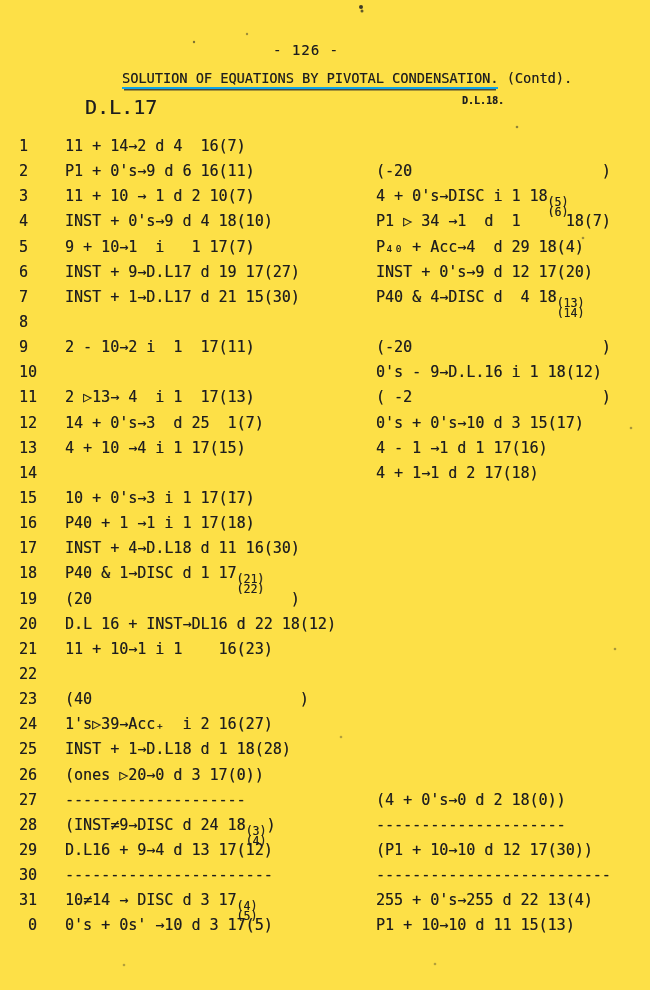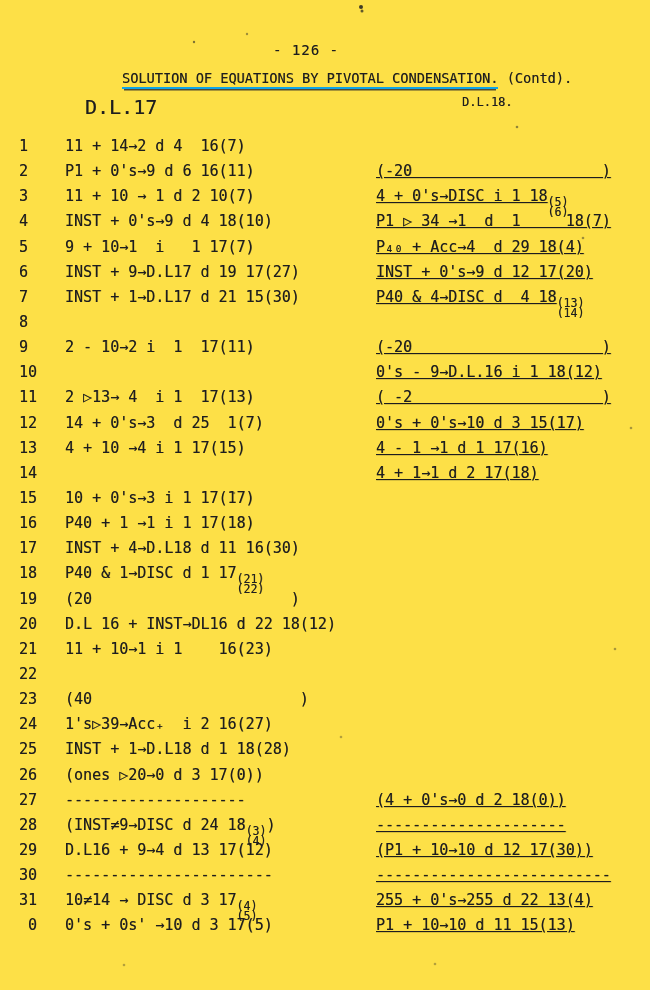--- a/index.html
+++ b/index.html
@@ -11,26 +11,26 @@
     font-family:"DejaVu Sans Mono", monospace;
     color:#1d1d1f;
     overflow:hidden;
     text-shadow:0.3px 0.3px 0.5px rgba(25,25,28,0.55);
   }
   .abs{position:absolute;white-space:pre;}
   #page-number{top:42px;left:273px;font-size:14px;letter-spacing:1px;}
   #title-line{top:70px;left:122px;font-size:13.6px;}
   #title-underlined{border-bottom:2px solid #0ea5e9;box-shadow:0 3.5px 0 -2px rgba(38,38,42,0.8);padding-bottom:1px;}
   #col-header-left{top:95px;left:85px;font-size:20px;}
-  #col-header-right{top:95px;left:462px;font-size:12px;}
+  #col-header-right{top:95px;left:462px;font-size:10px;font-weight:bold;}
   #rows-container{position:absolute;top:134px;left:0;width:650px;}
   .row{display:flex;height:25.15px;line-height:25.15px;font-size:15px;}
   .c-num{flex:0 0 46px;padding-left:19px;box-sizing:border-box;white-space:pre;}
   .c-left{flex:0 0 310px;padding-left:19px;box-sizing:border-box;white-space:pre;overflow:visible;}
-  .c-right{flex:1 1 auto;padding-left:20px;box-sizing:border-box;white-space:pre;overflow:visible;text-decoration:underline;}
+  .c-right{flex:1 1 auto;padding-left:20px;box-sizing:border-box;white-space:pre;overflow:visible;}
   .stack{display:inline-flex;flex-direction:column;vertical-align:-7px;font-size:11.5px;line-height:10px;text-align:center;position:relative;top:-2px;}
   .stack span{display:block;}
   
   #specks{position:absolute;left:0;top:0;width:2px;height:2px;border-radius:50%;background:transparent;
     box-shadow:
       360px 6px 0 1px rgba(30,30,30,0.85),
       361px 10px 0 0.5px rgba(30,30,30,0.7),
       193px 41px 0 0.2px rgba(40,40,40,0.6),
       246px 33px 0 0.2px rgba(40,40,40,0.45),
       516px 126px 0 0.3px rgba(40,40,40,0.5),

